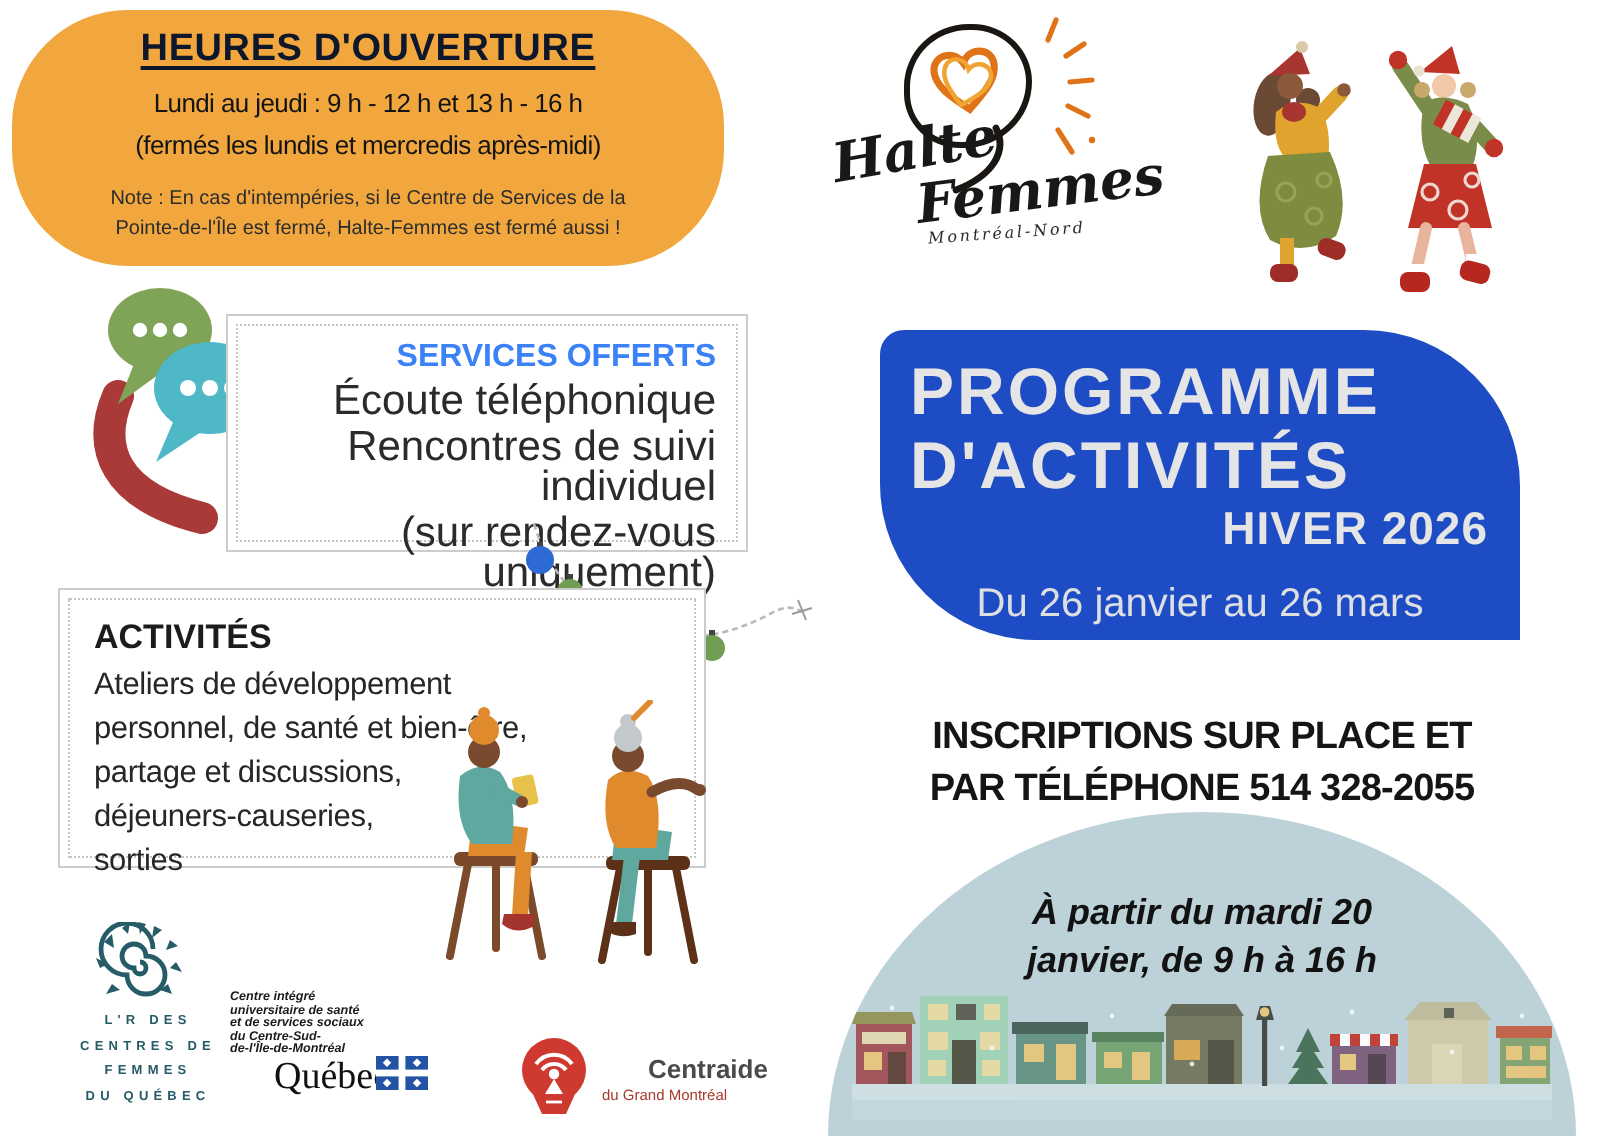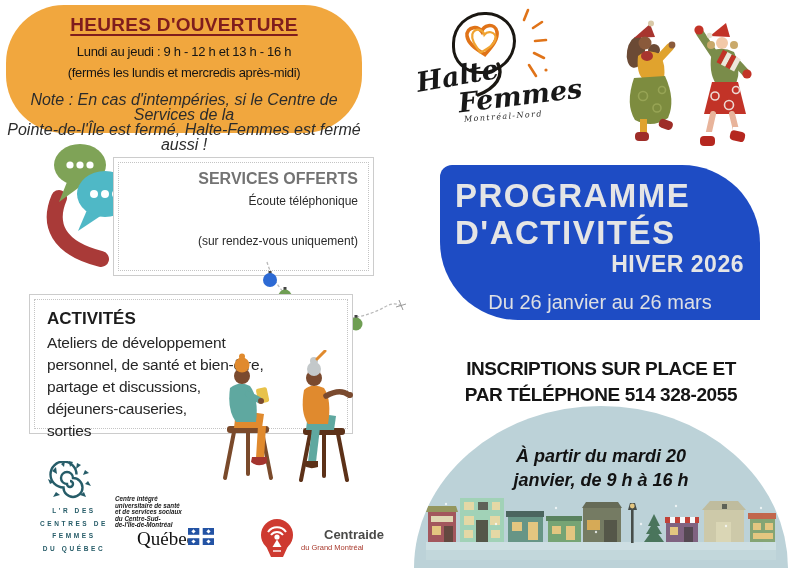--- a/index.html
+++ b/index.html
@@ -3,34 +3,34 @@
 <meta charset="utf-8">
 <style>
   html,body{margin:0;padding:0;background:#ffffff;}
   .page{position:relative;width:800px;height:568px;background:#ffffff;overflow:hidden;
         font-family:"Liberation Sans", sans-serif;color:#1a1a1a;}
 
   
   .hours-box{position:absolute;left:6px;top:5px;width:356px;height:128px;
              background:#F1A73E;border-radius:58px;text-align:center;box-sizing:border-box;
              padding-top:9px;}
-  .hours-title{font-size:19px;font-weight:bold;color:#7f1d1d;letter-spacing:.3px;}
+  .hours-title{font-size:19px;font-weight:bold;color:#0f172a;letter-spacing:.3px;}
   .hours-title span{text-decoration:underline;text-underline-offset:3px;text-decoration-thickness:2px;}
   .hours-main{margin-top:5px;font-size:13px;letter-spacing:-0.3px;color:#141414;line-height:21px;}
-  .hours-note{margin-top:9px;font-style:italic;font-size:16px;color:#2c2c2c;line-height:15px;}
+  .hours-note{margin-top:9px;font-size:10px;color:#2c2c2c;line-height:15px;}
 
   .icon-cluster{position:absolute;left:45px;top:138px;width:100px;height:130px;}
 
   .services-box{position:absolute;left:113px;top:157px;width:261px;height:119px;
                 background:#ffffff;border:1px solid #cccccc;box-sizing:border-box;}
   .box-inner{position:absolute;inset:4px;border:1px dotted #c4c4c4;box-sizing:border-box;}
   .services-box .box-inner{display:flex;flex-direction:column;align-items:flex-end;
                            text-align:right;padding:7px 10px 6px 6px;}
-  .services-title{font-size:16px;font-weight:bold;color:#737373;}
-  .services-item{font-size:12px;color:#2b2b2b;margin-top:3px;line-height:20px;}
+  .services-title{font-size:16px;font-weight:bold;color:#3b82f6;}
+  .services-item{font-size:21px;color:#2b2b2b;margin-top:3px;line-height:20px;}
   .services-gap{height:17px;}
 
   .garland{position:absolute;left:243px;top:260px;width:165px;height:78px;}
 
   .activities-box{position:absolute;left:29px;top:294px;width:324px;height:140px;
                   background:#ffffff;border:1px solid #cccccc;box-sizing:border-box;}
   .activities-box .box-inner{padding:9px 12px;}
   .activities-title{font-size:17px;font-weight:bold;color:#1c1c1c;margin-bottom:3px;}
   .activities-line{font-size:15.5px;letter-spacing:-0.2px;color:#262626;line-height:22px;}
 
@@ -127,20 +127,21 @@
           <circle cx="71" cy="56" r="4" fill="#fff"></circle>
       </g>
     </svg>
   </div>
 
   <div class="services-box">
     <div class="box-inner">
       <div class="services-title">SERVICES OFFERTS</div>
       <div class="services-item">Écoute téléphonique</div>
       <div class="services-gap"></div>
+      <div class="services-item">Rencontres de suivi individuel</div>
       <div class="services-item">(sur rendez-vous uniquement)</div>
     </div>
   </div>
 
   <div class="garland">
     <svg width="165" height="78" viewBox="0 0 165 78">
       <path d="M24,2 C30,22 44,42 68,52 C94,62 116,60 140,48 C147,44 152,42 158,46" stroke="#b9b9b9" stroke-width="1.3" stroke-dasharray="3,2" fill="none"></path>
       <g>
         <rect x="25.5" y="11" width="3" height="4" fill="#444"></rect>
           <circle cx="27" cy="20" r="7" fill="#2D6AD4"></circle>

